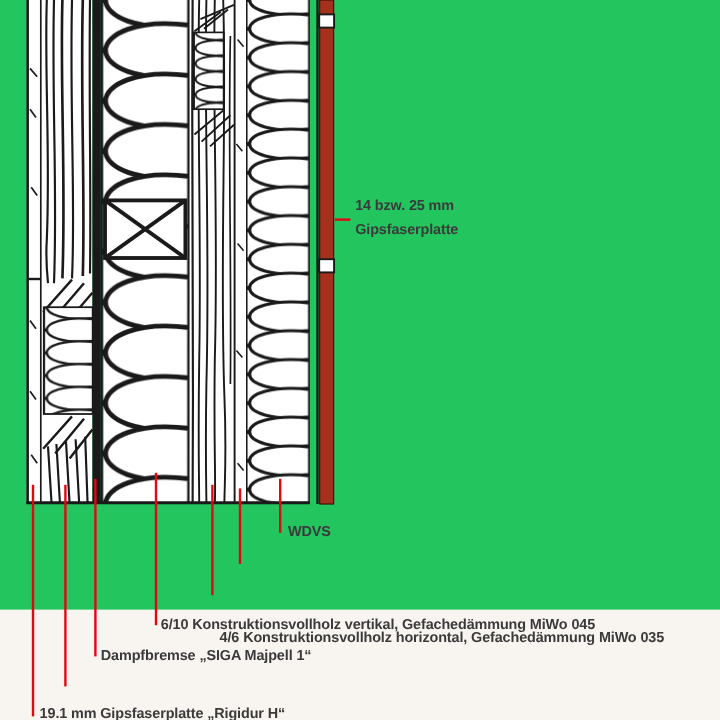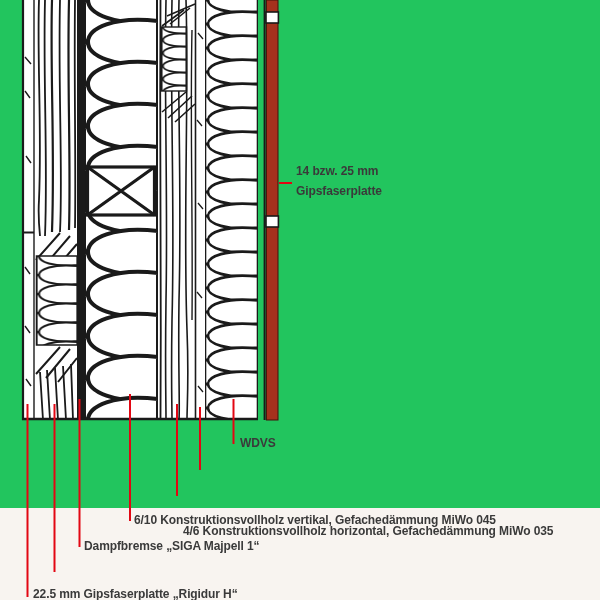--- a/index.html
+++ b/index.html
@@ -134,15 +134,15 @@
 
 <div class="callout-2line" style="left:296px;top:161px;">
   <div>14 bzw. 25 mm</div>
   <div>Gipsfaserplatte</div>
 </div>
 
 <div class="callout" style="left:240px;top:436px;">WDVS</div>
 <div class="callout" style="left:183px;top:512px;margin-top:12px;">4/6 Konstruktionsvollholz horizontal, Gefachedämmung MiWo 035</div>
 <div class="callout" style="left:134px;top:513px;">6/10 Konstruktionsvollholz vertikal, Gefachedämmung MiWo 045</div>
 <div class="callout" style="left:84px;top:539px;">Dampfbremse „SIGA Majpell 1“</div>
-<div class="callout" style="left:33px;top:587px;">22.5 mm Gipsfaserplatte „Rigidur H“</div>
+<div class="callout" style="left:33px;top:587px;">19.1 mm Gipsfaserplatte „Rigidur H“</div>
 
 </div>
 
 </body></html>

